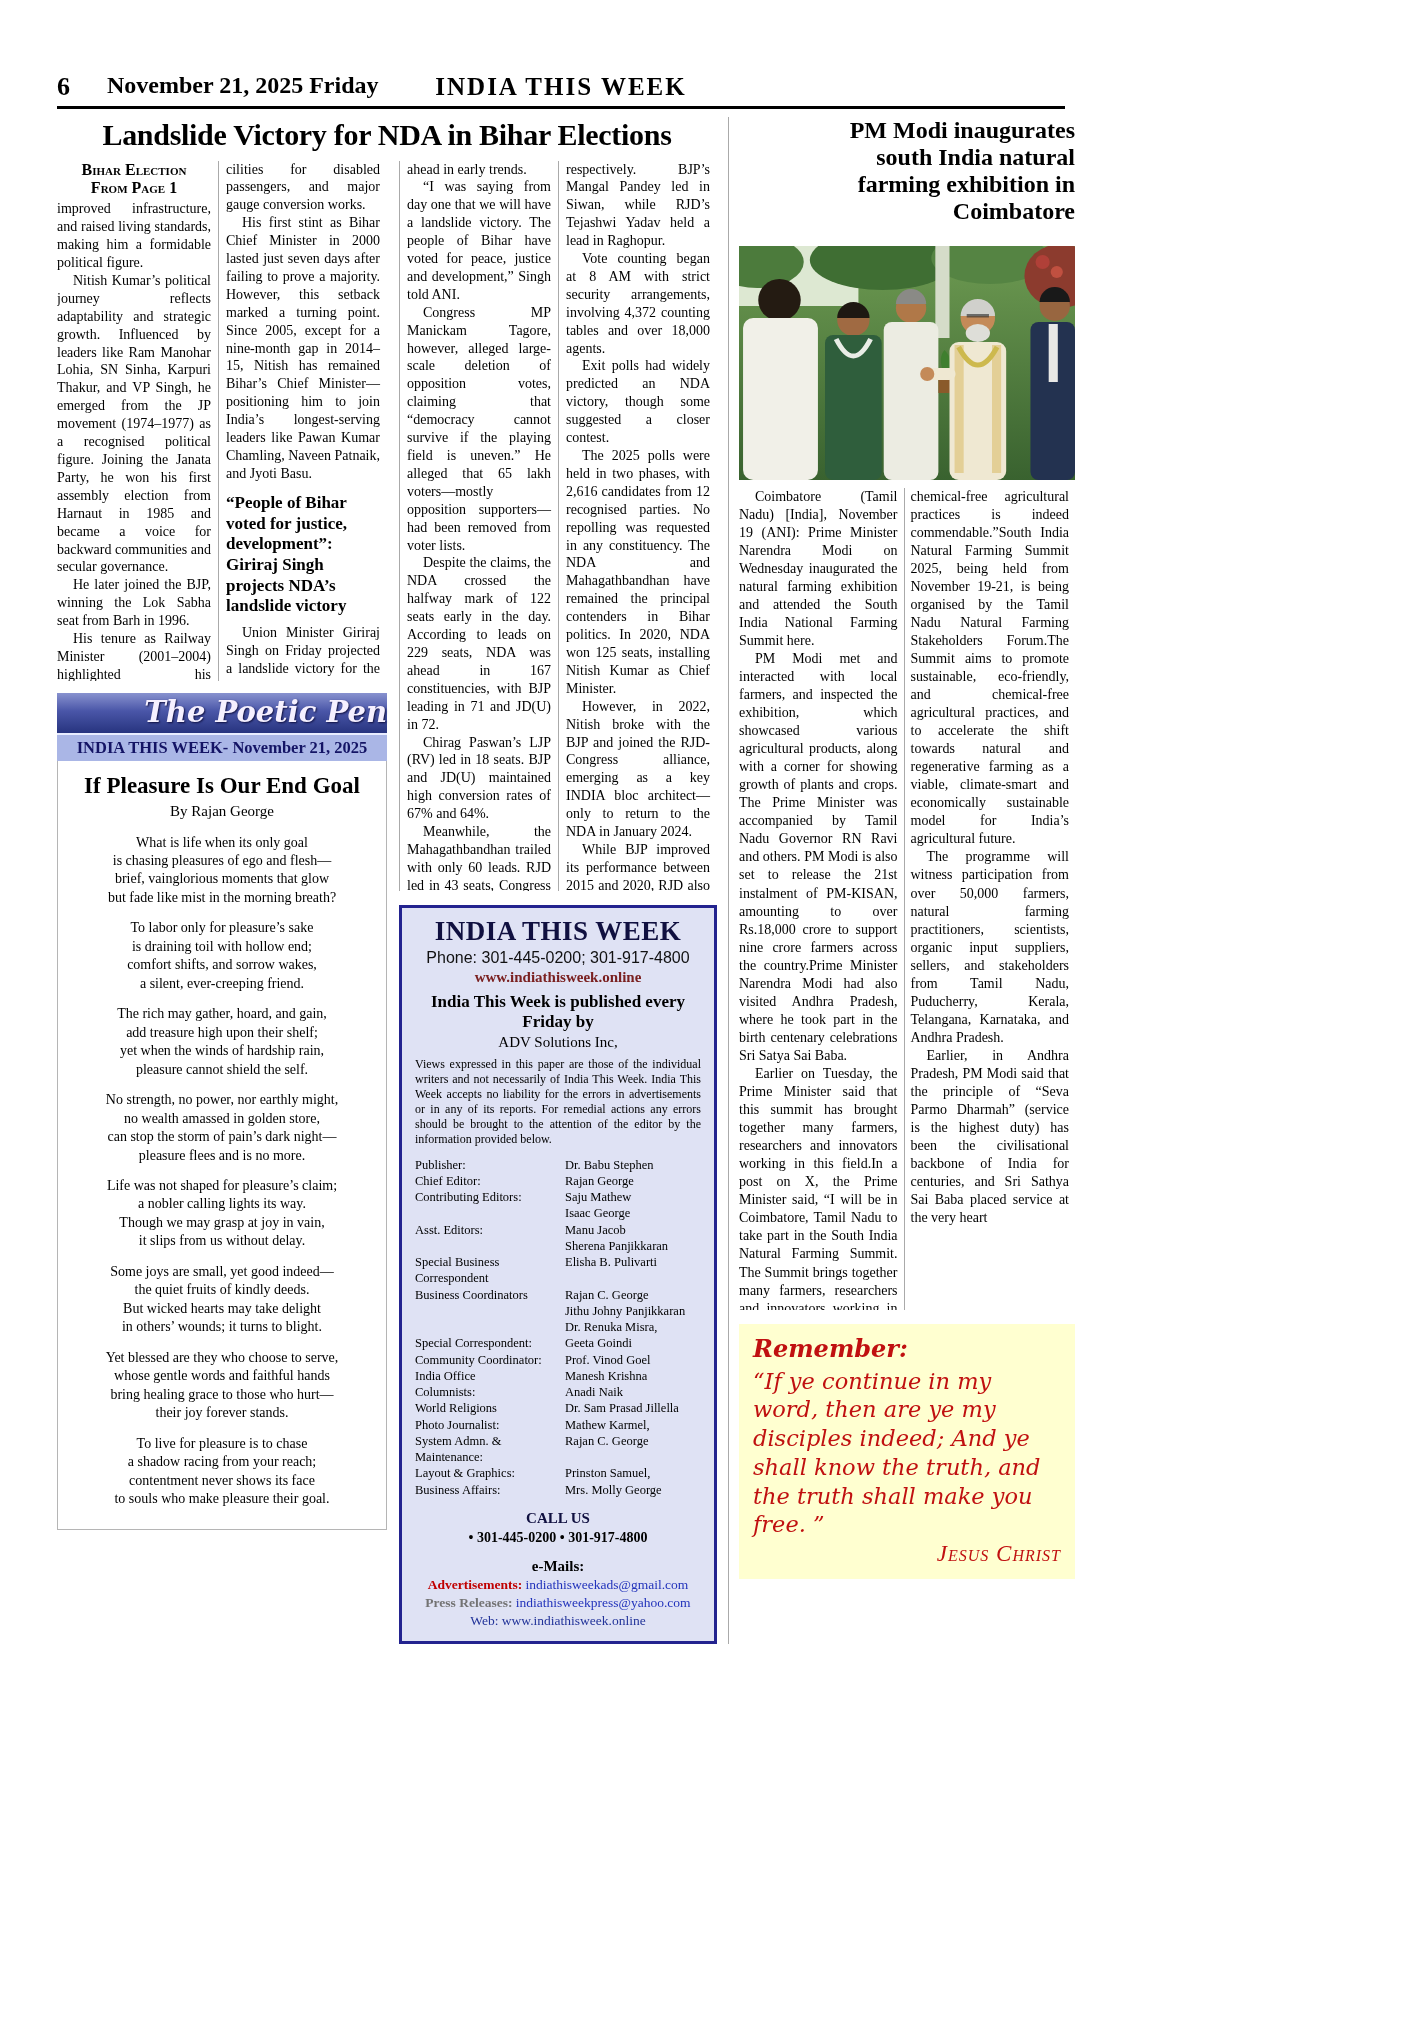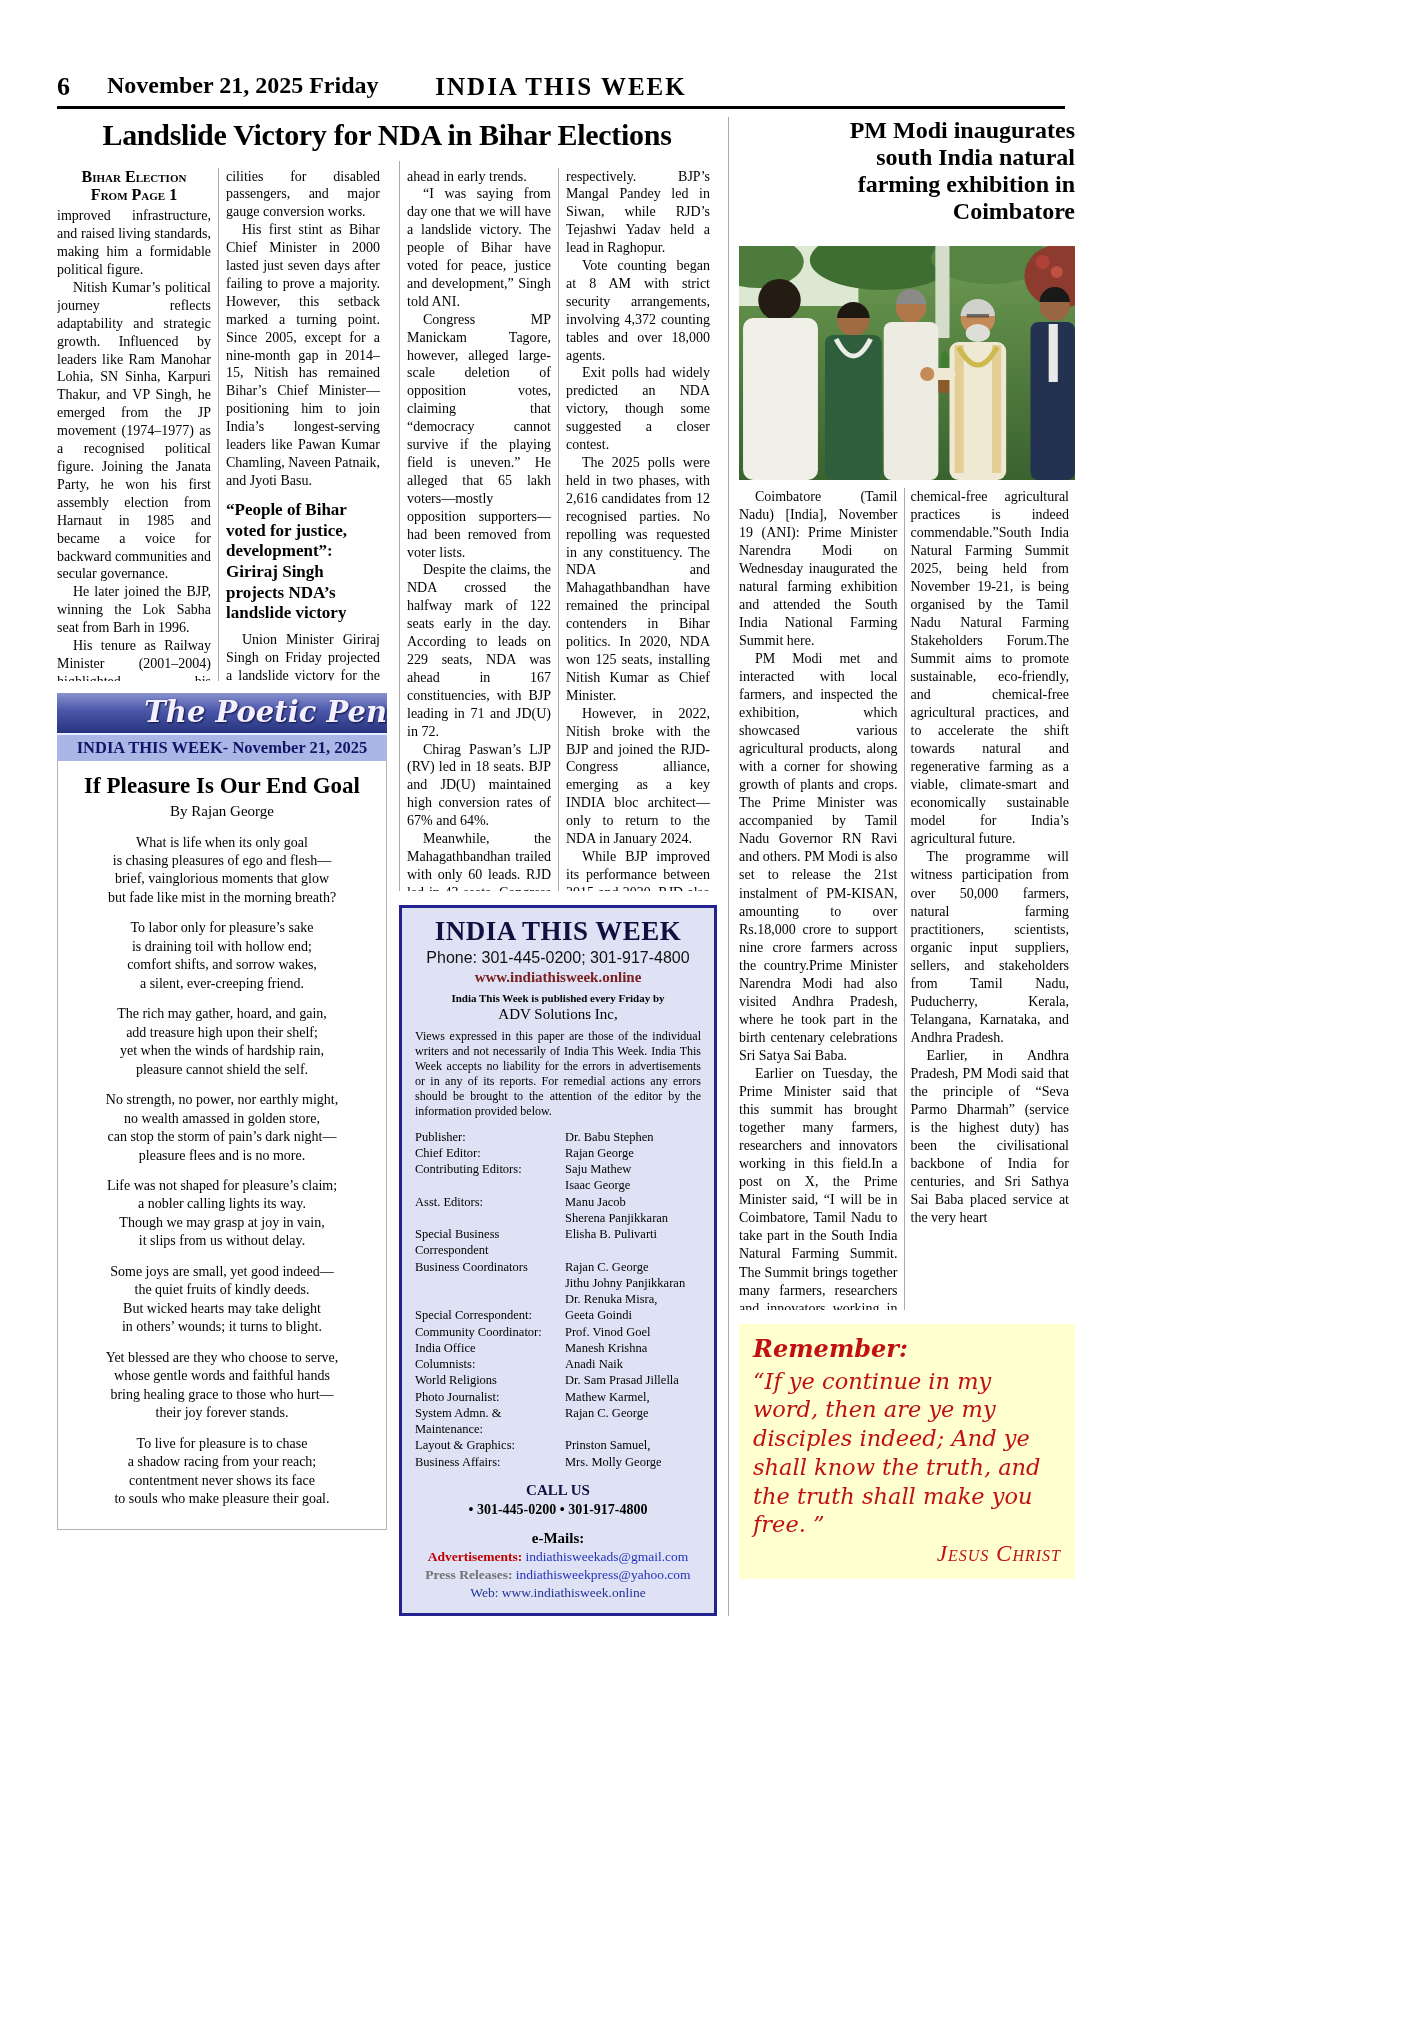--- a/index.html
+++ b/index.html
@@ -18,21 +18,21 @@
   .right-section{width:336px;flex:none;margin-left:11px;border-left:1px solid #aaa;padding-left:10px;}
 
   
   .bihar-headline{font-size:30px;font-weight:bold;text-align:center;letter-spacing:-0.3px;margin:2px 0 10px;line-height:1.05;}
   .left-halves{display:flex;}
   .half-left{width:330px;flex:none;}
   .half-right{width:318px;flex:none;margin-left:12px;}
   .article-cols{display:flex;overflow:hidden;}
   .half-left  .article-cols{height:520px;}
   .half-right .article-cols{height:730px;border-left:1px solid #aaa;}
-  .article-cols .col{flex:1;padding:0 7px;font-size:14px;line-height:1.28;text-align:justify;overflow:hidden;margin-top:7px;}
+  .article-cols .col{flex:1;padding:0 7px;font-size:14px;line-height:1.28;text-align:justify;overflow:hidden;}
   .half-left .article-cols .col:first-child{padding-left:0;}
   .article-cols .col + .col{border-left:1px solid #aaa;}
   .paras p{text-indent:16px;margin:0;}
   .paras.cont p:first-child{text-indent:0;}
   .kicker{text-align:center;font-weight:bold;font-variant:small-caps;font-size:16px;line-height:1.15;margin-bottom:3px;}
   .giriraj-subhead{font-weight:bold;font-size:17px;line-height:1.22;margin:10px 0 7px;text-align:left;}
 
   
   .poetic{margin-top:12px;}
   .poetic-banner{background:linear-gradient(180deg,#8892cf 0%,#4a56a8 45%,#27347f 100%);color:#f5f0ff;text-align:right;font-style:italic;font-weight:bold;font-size:29px;font-family:"DejaVu Serif",serif;padding:2px 0 4px;text-shadow:1px 1px 2px #101040;}
@@ -40,21 +40,21 @@
   .poetic-body{border:1px solid #b5b5b5;border-top:none;padding:10px 6px 8px;}
   .poem-title{font-size:23px;font-weight:bold;text-align:center;margin:2px 0 4px;}
   .poem-byline{font-size:15px;text-align:center;margin-bottom:14px;}
   .poem-stanzas p{white-space:pre-line;text-align:center;font-size:14px;line-height:1.32;margin:0 0 12px;}
 
   
   .infobox{margin-top:14px;background:#dfe2f4;border:3px solid #23238f;padding:8px 10px 12px;text-align:center;}
   .infobox-title{font-size:27px;font-weight:bold;color:#101040;letter-spacing:0.5px;}
   .infobox-phone{font-size:16px;margin-top:2px;font-family:"Liberation Sans",sans-serif;color:#111;}
   .infobox-web{font-size:15px;font-weight:bold;color:#7a2020;margin-top:2px;}
-  .infobox-published{font-size:11px;font-weight:bold;margin-top:6px;}
+  .infobox-published{font-size:17px;font-weight:bold;margin-top:6px;}
   .infobox-company{font-size:15px;margin-top:2px;}
   .infobox-disclaimer{font-size:12px;line-height:1.25;text-align:justify;margin-top:6px;padding:0 3px;}
   .staff{margin-top:10px;text-align:left;font-size:12.5px;line-height:1.3;padding:0 3px;}
   .staff-row{display:flex;}
   .staff-label{width:150px;flex:none;}
   .staff-value{flex:1;}
   .callus-title{font-size:15px;font-weight:bold;margin-top:12px;color:#101040;}
   .callus-numbers{font-size:14px;font-weight:bold;margin-top:3px;}
   .emails-title{font-size:15px;font-weight:bold;margin-top:12px;}
   .email-line{font-size:13.5px;margin-top:2px;}

